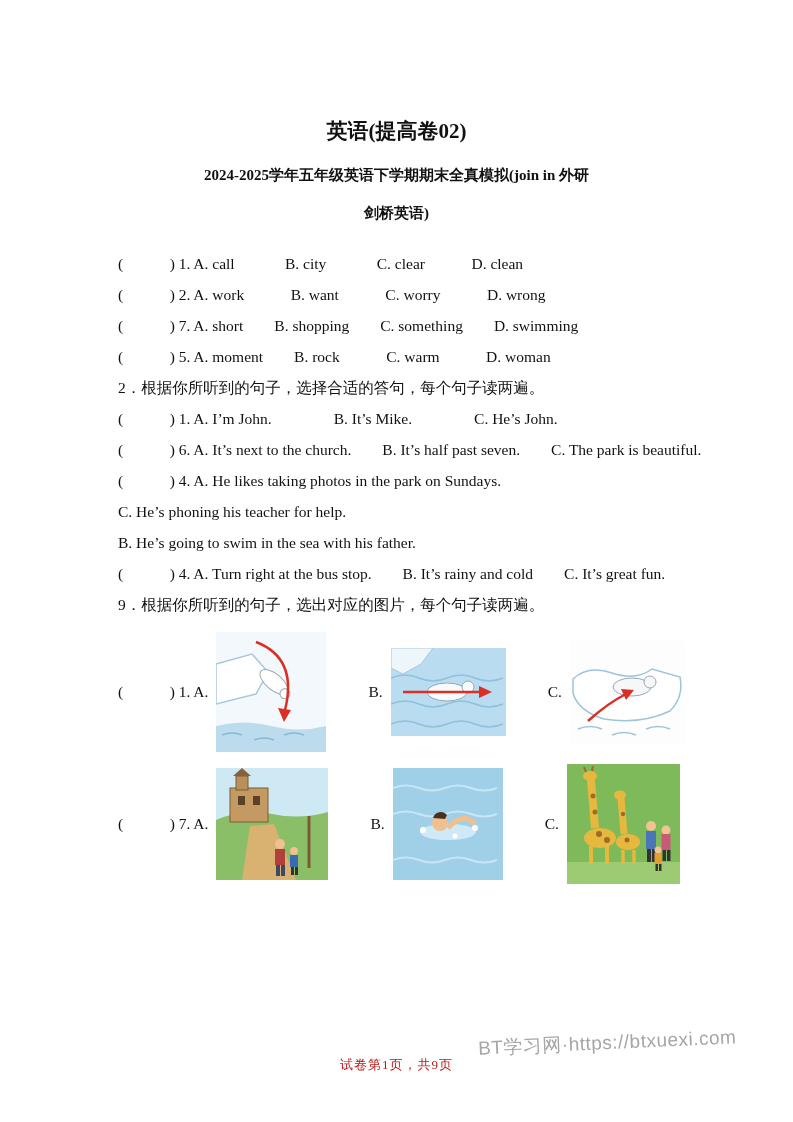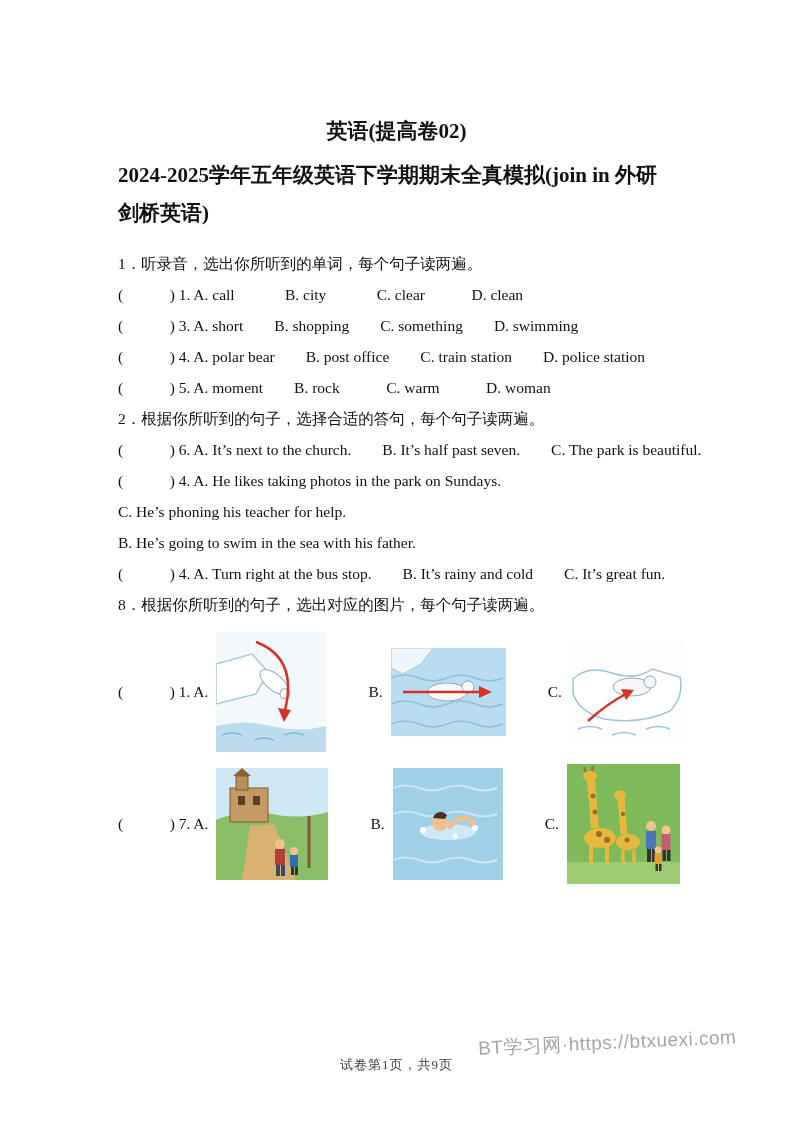--- a/index.html
+++ b/index.html
@@ -16,21 +16,22 @@
   }
   .inner { padding: 112px 118px 0 118px; }
   .title {
     margin: 0 0 10px 0;
     text-align: center;
     font-size: 21px;
     font-weight: bold;
     line-height: 30px;
   }
   .subtitle {
-    font-size: 21px;
+    text-align: center;
+    font-size: 15px;
     font-weight: bold;
     line-height: 38px;
   }
   .content { margin-top: 16px; font-size: 15.5px; }
   .line { line-height: 31px; white-space: pre; }
   .img-row { display: flex; align-items: center; margin-top: 12px; }
   .img-label { white-space: pre; font-size: 15.5px; margin-right: 8px; text-align: right; }
   .pic { flex: 0 0 auto; margin-right: 42px; }
   .pic:last-child { margin-right: 0; }
   .pic svg { display: block; }
@@ -44,51 +45,51 @@
     transform: rotate(-2.5deg);
     letter-spacing: 0.5px;
     white-space: pre;
   }
   .footer-page {
     position: absolute;
     left: 0;
     right: 0;
     top: 1052px;
     text-align: center;
-    color: #404040;
+    color: #b91c1c;
     font-size: 13px;
     letter-spacing: 1px;
   }
 </style>
 </head>
 <body>
 
 <div class="page">
   <div class="inner">
 
     <h1 class="title">英语(提高卷02)</h1>
     <div class="subtitle">2024-2025学年五年级英语下学期期末全真模拟(join in 外研</div>
     <div class="subtitle">剑桥英语)</div>
 
     <div class="content">
 
-      <div class="line">1．听录音，选出你所听到的单词，每个句子读两遍。</div>
       <div class="line">(　　　) 1. A. call　　　 B. city　　　 C. clear　　　D. clean</div>
-      <div class="line">(　　　) 3. A. short　　B. shopping　　C. something　　D. swimming</div>
-      <div class="line">(　　　) 4. A. polar bear　　B. post office　　C. train station　　D. police station</div>
+      <div class="line">(　　　) 2. A. work　　　B. want　　　C. worry　　　D. wrong</div>
+      <div class="line">(　　　) 7. A. short　　B. shopping　　C. something　　D. swimming</div>
       <div class="line">(　　　) 5. A. moment　　B. rock　　　C. warm　　　D. woman</div>
 
       <div class="line">2．根据你所听到的句子，选择合适的答句，每个句子读两遍。</div>
+      <div class="line">(　　　) 1. A. I’m John.　　　　B. It’s Mike.　　　　C. He’s John.</div>
       <div class="line">(　　　) 6. A. It’s next to the church.　　B. It’s half past seven.　　C. The park is beautiful.</div>
       <div class="line">(　　　) 4. A. He likes taking photos in the park on Sundays.</div>
       <div class="line">C. He’s phoning his teacher for help.</div>
       <div class="line">B. He’s going to swim in the sea with his father.</div>
       <div class="line">(　　　) 4. A. Turn right at the bus stop.　　B. It’s rainy and cold　　C. It’s great fun.</div>
 
-      <div class="line">8．根据你所听到的句子，选出对应的图片，每个句子读两遍。</div>
+      <div class="line">9．根据你所听到的句子，选出对应的图片，每个句子读两遍。</div>
 
       <div class="img-row">
         <span class="img-label">(　　　) 1. A.</span>
 
         <span class="pic">
           <svg width="110" height="120" viewBox="0 0 110 120">
             <rect width="110" height="120" fill="#f2f8fc"></rect>
             <path d="M0,32 L36,22 L52,40 L40,62 L0,72 Z" fill="#ffffff" stroke="#a8c8dc" stroke-width="1.5"></path>
             <path d="M0,94 Q27,87 55,94 T110,94 L110,120 L0,120 Z" fill="#bcdcee"></path>
             <path d="M6,103 q10,-4 20,0 M38,108 q10,-4 20,0 M68,103 q10,-4 20,0" stroke="#8ab8d4" stroke-width="1.5" fill="none"></path>

